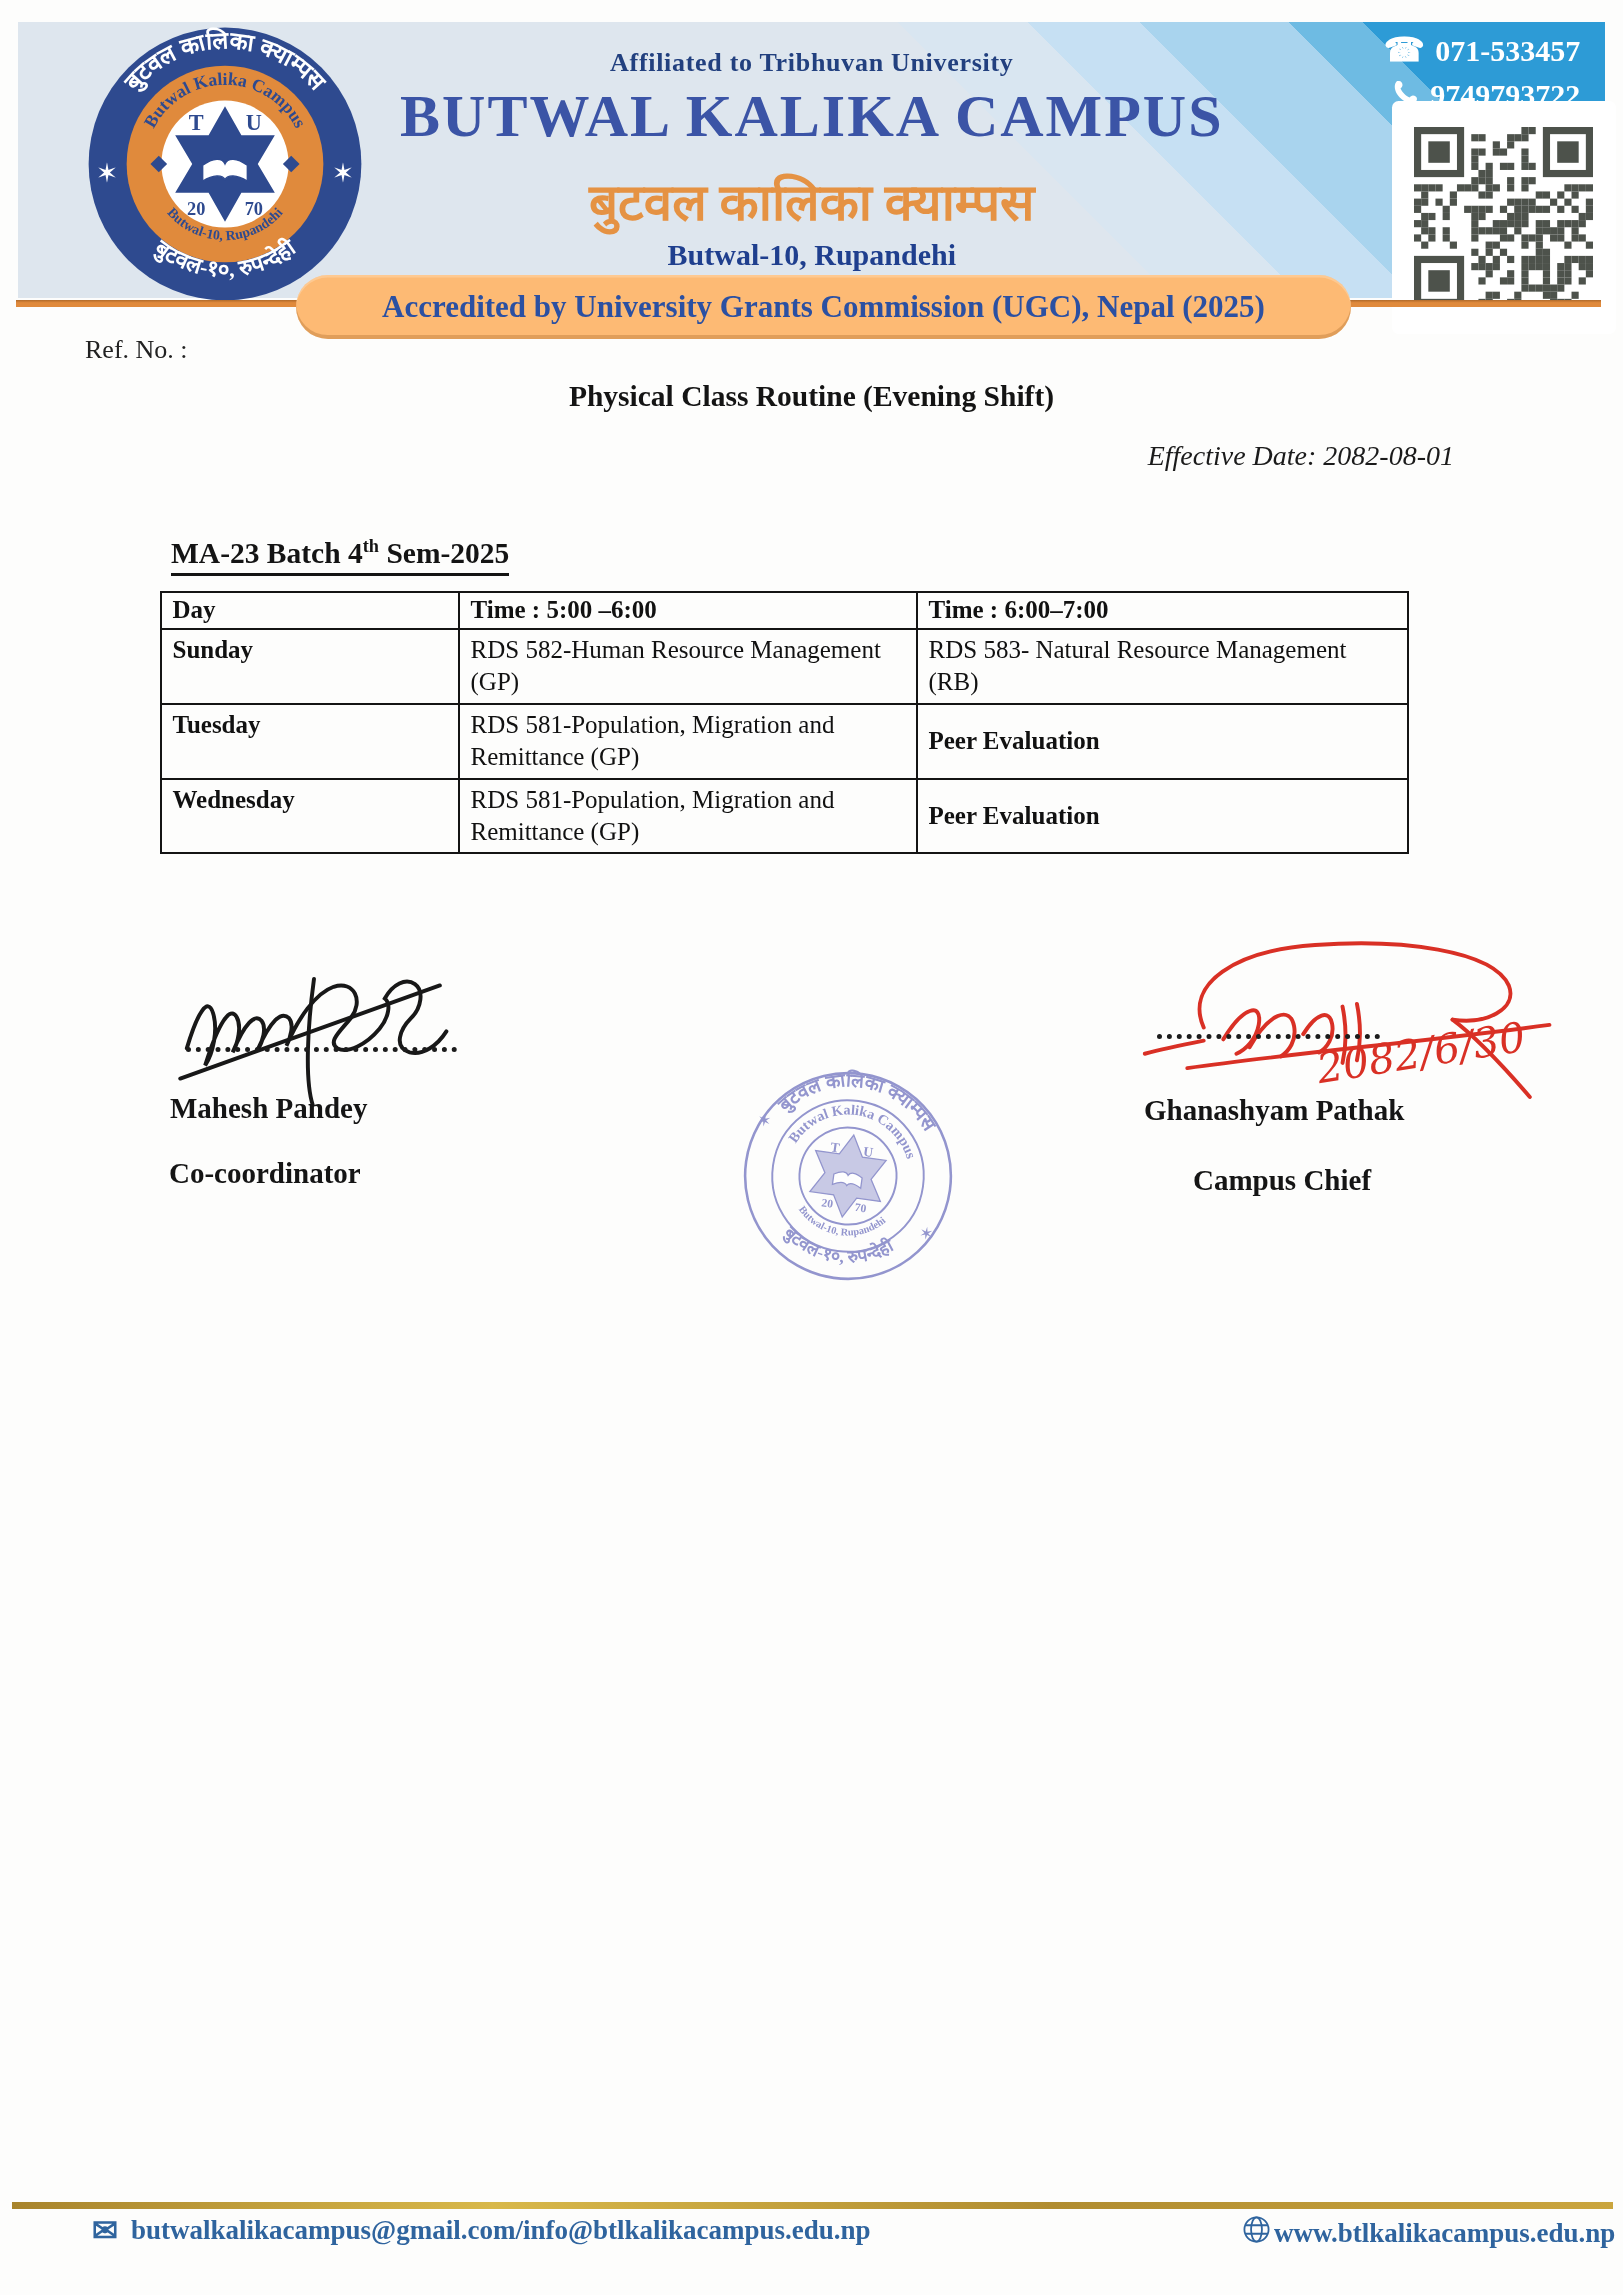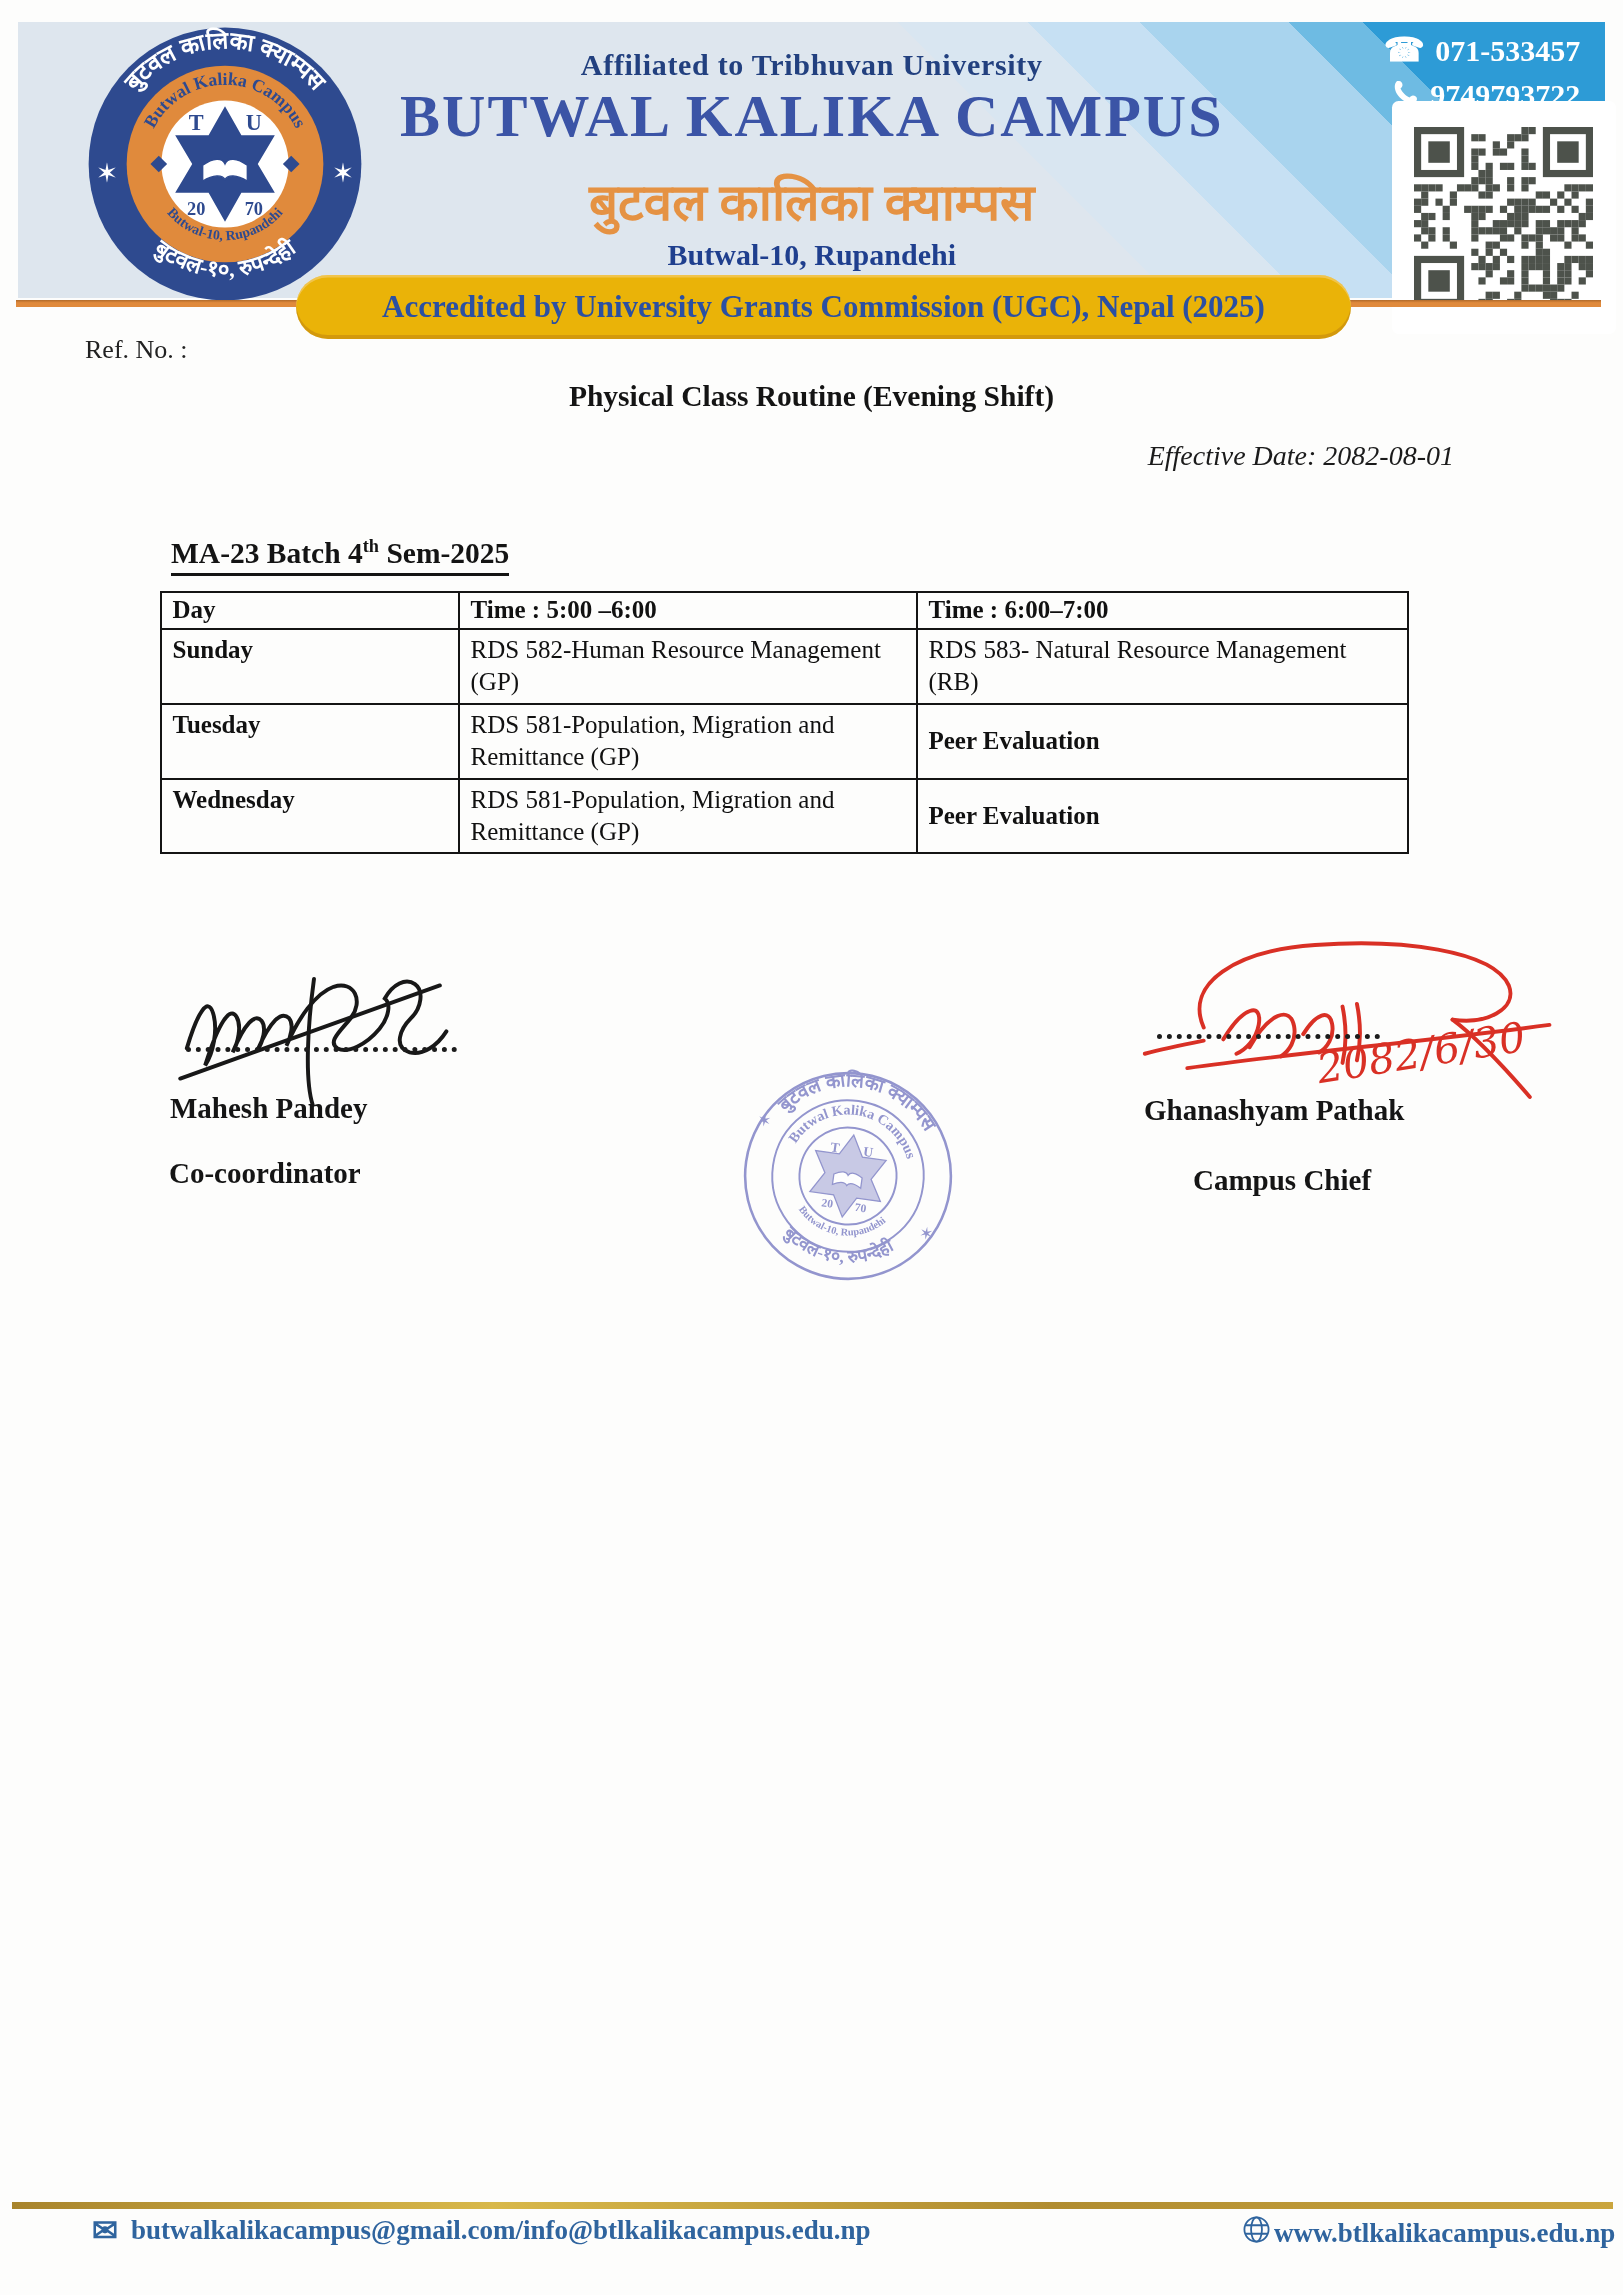--- a/index.html
+++ b/index.html
@@ -14,21 +14,21 @@
       linear-gradient(225deg,
         #2d9bd6 0%, #2d9bd6 13%,
         #6ebbe3 13%, #6ebbe3 17%,
         #a9d4ee 17%, #a9d4ee 25%,
         #c6e0f3 25%, #c6e0f3 31%,
         #d9e6f1 31%, #d9e6f1 38%,
         #dee6ee 38%, #dee6ee 100%);
   }
   .affiliation{
     position:absolute; left:0; top:26px; width:100%; text-align:center;
-    font-size:30px; font-weight:bold; color:#22407f; letter-spacing:0.7px;
+    font-size:26px; font-weight:bold; color:#22407f; letter-spacing:0.7px;
   }
   .campus-name{
     position:absolute; left:0; top:60px; width:100%; text-align:center;
     font-size:60px; font-weight:bold; color:#3b54a6; letter-spacing:2px;
   }
   .campus-name-np{
     position:absolute; left:0; top:143px; width:100%; text-align:center;
     font-size:51px; font-weight:bold; color:#e59243;
   }
   .campus-address{
@@ -44,21 +44,21 @@
     position:absolute; left:1392px; top:101px; width:224px; height:233px;
     background:#ffffff; border-radius:6.5px;
   }
   .qr-card svg{position:absolute; left:22px; top:26px; width:179px; height:179px;}
   .accred-line{
     position:absolute; left:15.7px; top:300px; width:1585px; height:7.2px;
     background:linear-gradient(180deg,#b06a2a,#e08a3c 40%,#e08a3c);
   }
   .accred-pill{
     position:absolute; left:296px; top:275px; width:1055px; height:64px;
-    background:#eab308; border-radius:33px;
+    background:#fdba74; border-radius:33px;
     box-shadow:inset 0 -3.9px 0 rgba(150,85,25,.28), inset 0 2.6px 0 rgba(255,230,200,.35);
     display:flex; align-items:center; justify-content:center;
   }
   .accred-pill span{font-size:31px; font-weight:bold; color:#2b50a2;}
   
   .ref-no{position:absolute; left:85px; top:335px; font-size:26px; color:#222;}
   .doc-title{
     position:absolute; left:0; top:380px; width:1623px; text-align:center;
     font-size:29.5px; font-weight:bold; color:#141414;
   }

